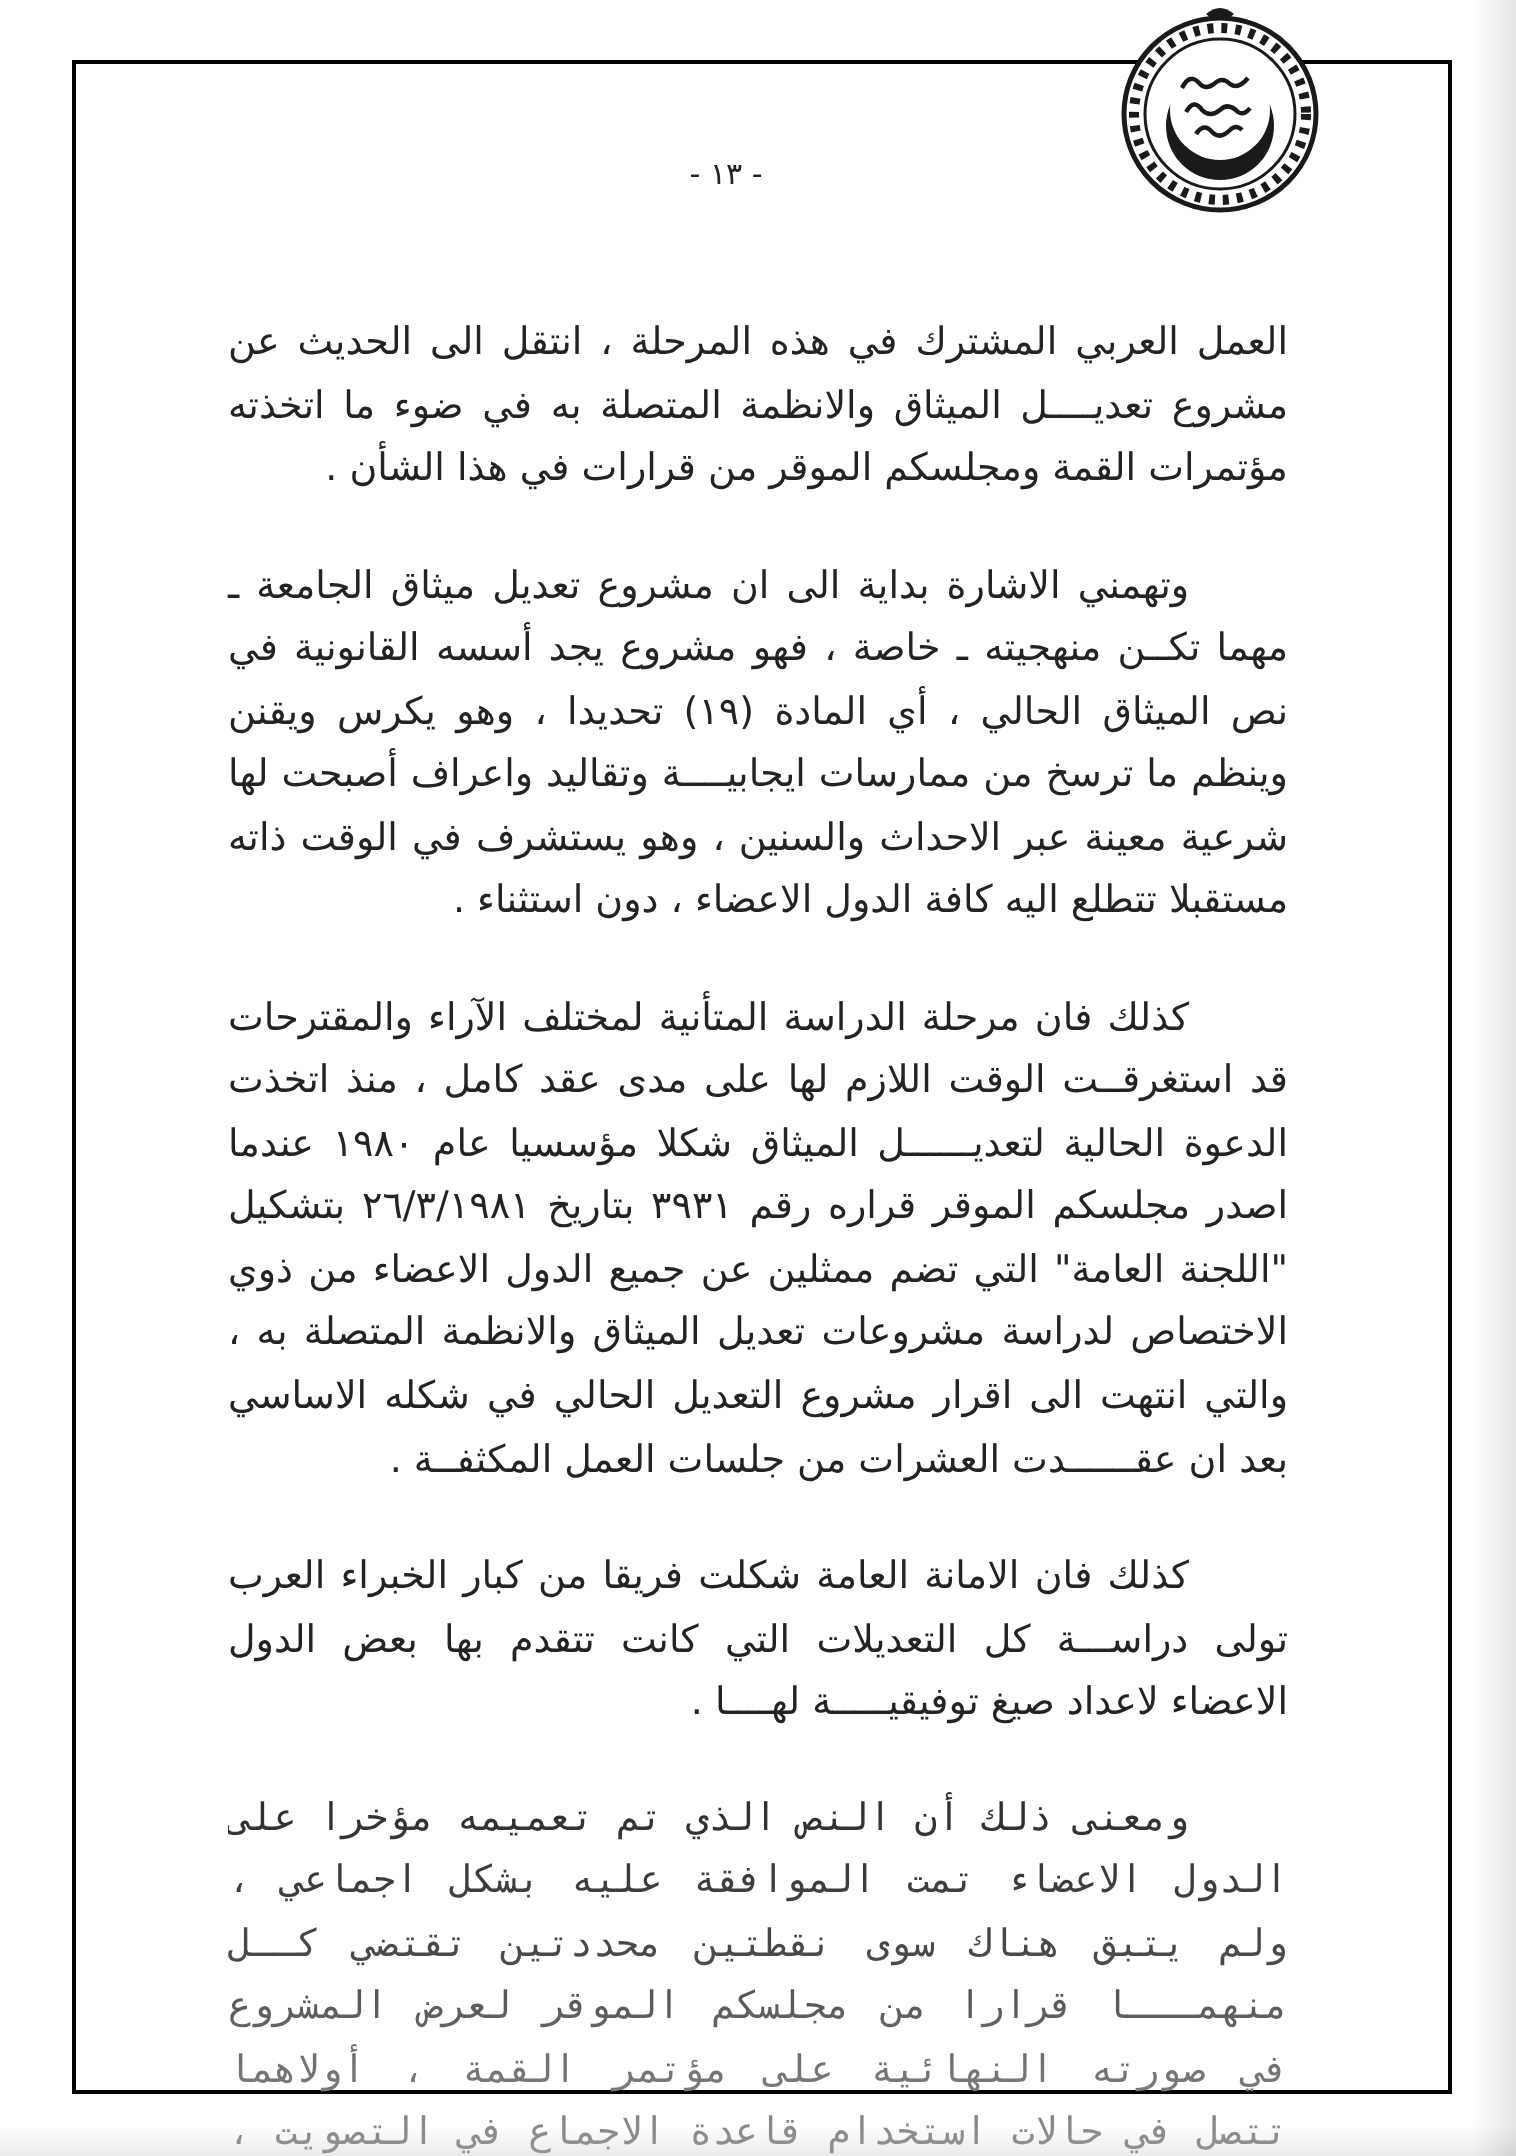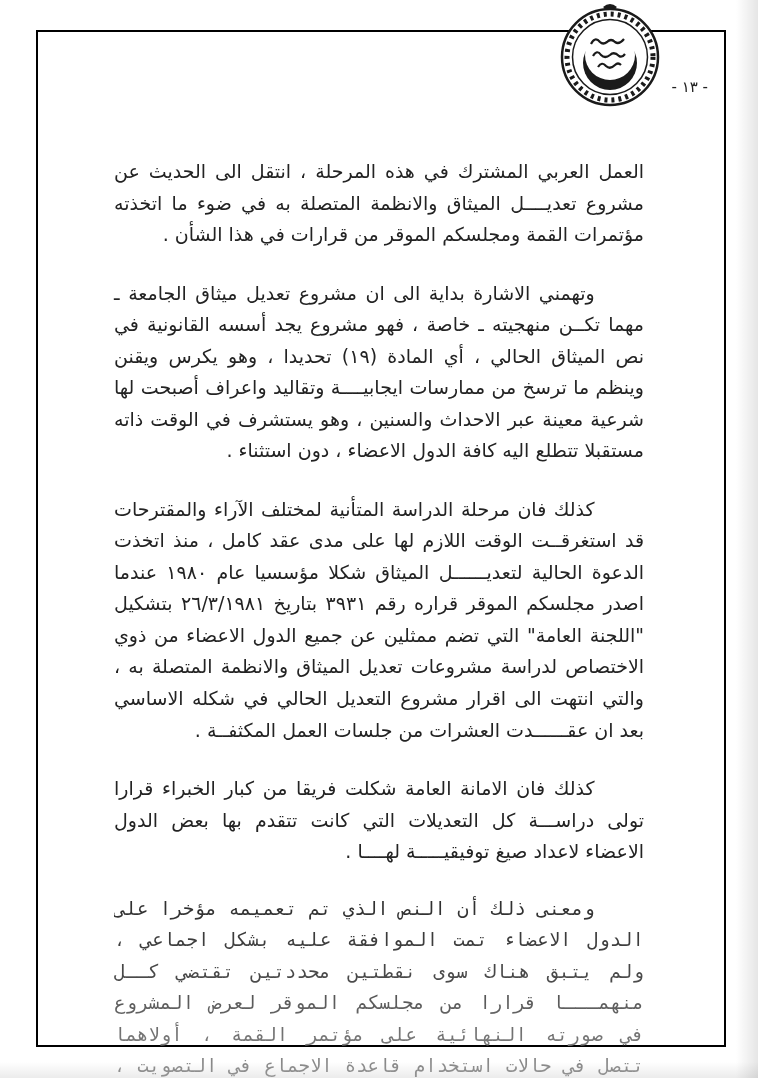--- a/index.html
+++ b/index.html
@@ -52,21 +52,21 @@
     width: 104px;
     height: 104px;
     z-index: 2;
   }
   .page-number {
     position: absolute;
     top: 78px;
     left: 36px;
     width: 690px;
     transform: translateX(-18px);
-    text-align: right;
+    text-align: center;
     font-size: 15px;
     letter-spacing: 2px;
     color: #222222;
     z-index: 2;
   }
   .body-text {
     position: absolute;
     top: 156px;
     left: 114px;
     width: 530px;
@@ -119,17 +119,17 @@
       <path d="M40 64 q4 -6 8 -1 q4 4 9 -1 q3 -3 6 0" stroke="#1a1a1a" stroke-width="2.2" fill="none"></path>
     </svg>
   </div>
 
   <div class="page-number">- ١٣ -</div>
 
   <div class="body-text" dir="rtl" lang="ar">
     <p class="para first">العمل العربي المشترك في هذه المرحلة ، انتقل الى الحديث عن مشروع تعديــــل الميثاق والانظمة المتصلة به في ضوء ما اتخذته مؤتمرات القمة ومجلسكم الموقر من قرارات في هذا الشأن .</p>
     <p class="para">وتهمني الاشارة بداية الى ان مشروع تعديل ميثاق الجامعة ـ مهما تكــن منهجيته ـ خاصة ، فهو مشروع يجد أسسه القانونية في نص الميثاق الحالي ، أي المادة (١٩) تحديدا ، وهو يكرس ويقنن وينظم ما ترسخ من ممارسات ايجابيــــة وتقاليد واعراف أصبحت لها شرعية معينة عبر الاحداث والسنين ، وهو يستشرف في الوقت ذاته مستقبلا تتطلع اليه كافة الدول الاعضاء ، دون استثناء .</p>
     <p class="para">كذلك فان مرحلة الدراسة المتأنية لمختلف الآراء والمقترحات قد استغرقــت الوقت اللازم لها على مدى عقد كامل ، منذ اتخذت الدعوة الحالية لتعديــــــل الميثاق شكلا مؤسسيا عام ١٩٨٠ عندما اصدر مجلسكم الموقر قراره رقم ٣٩٣١ بتاريخ ٢٦/٣/١٩٨١ بتشكيل "اللجنة العامة" التي تضم ممثلين عن جميع الدول الاعضاء من ذوي الاختصاص لدراسة مشروعات تعديل الميثاق والانظمة المتصلة به ، والتي انتهت الى اقرار مشروع التعديل الحالي في شكله الاساسي بعد ان عقــــــدت العشرات من جلسات العمل المكثفــة .</p>
-    <p class="para">كذلك فان الامانة العامة شكلت فريقا من كبار الخبراء قرارا تولى دراســـة كل التعديلات التي كانت تتقدم بها بعض الدول الاعضاء لاعداد صيغ توفيقيـــــة لهــــا .</p>
+    <p class="para">كذلك فان الامانة العامة شكلت فريقا من كبار الخبراء العرب تولى دراســـة كل التعديلات التي كانت تتقدم بها بعض الدول الاعضاء لاعداد صيغ توفيقيـــــة لهــــا .</p>
     <p class="para fade">ومعنى ذلك أن النص الذي تم تعميمه مؤخرا على الدول الاعضاء تمت الموافقة عليه بشكل اجماعي ، ولم يتبق هناك سوى نقطتين محددتين تقتضي كــل منهمـــا قرارا من مجلسكم الموقر لعرض المشروع في صورته النهائية على مؤتمر القمة ، أولاهما تتصل في حالات استخدام قاعدة الاجماع في التصويت ، وثانيتهما تتعلق بحالات الولاية الالزامية لمحكمة العدل العربية .</p>
   </div>
 
 </div>
 
 </body></html>

